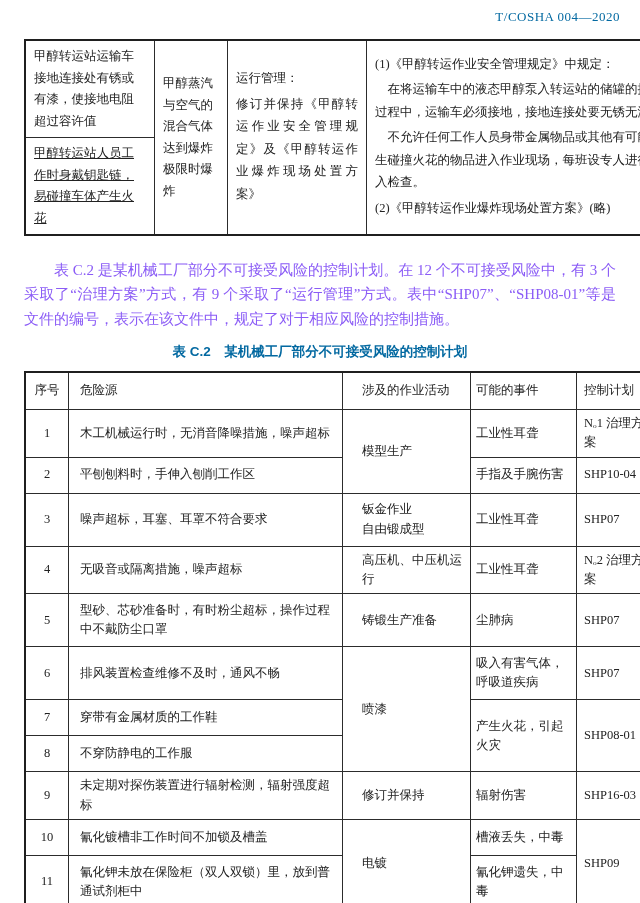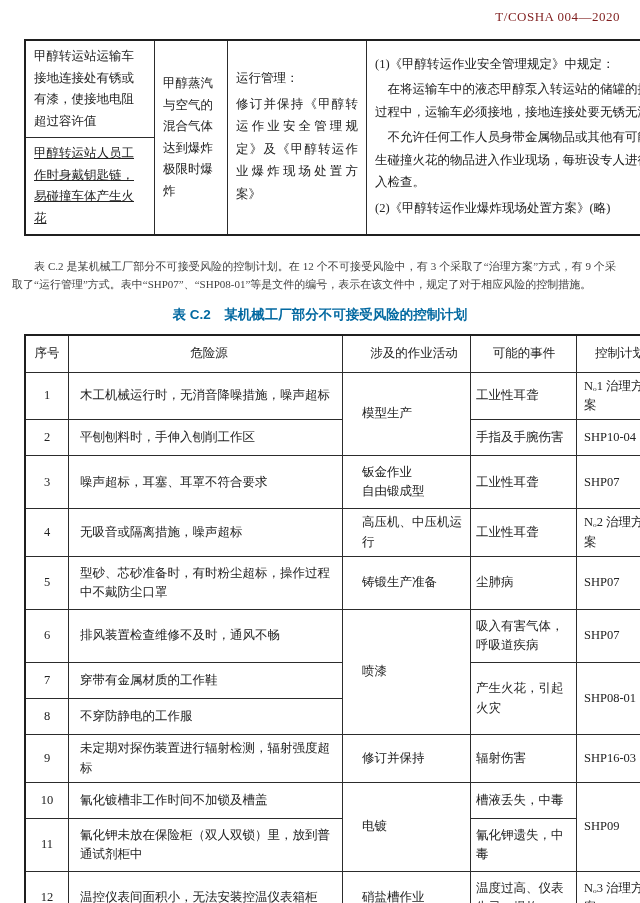--- a/index.html
+++ b/index.html
@@ -3,51 +3,51 @@
 <meta charset="utf-8">
 <style>
   html,body { margin:0; padding:0; }
   body {
     width:640px; min-height:903px; background:#ffffff;
     font-family:"Liberation Serif","DejaVu Serif","DejaVu Sans",serif;
     color:#222222;
   }
   .doc-code {
     text-align:right; padding:9px 20px 0 4px;
-    font-size:13px; letter-spacing:0.5px; color:#7f1d1d;
+    font-size:13px; letter-spacing:0.5px; color:#0369a1;
   }
   table { border-collapse:collapse; table-layout:fixed; }
   .tbl { margin:14px 0 0 24px; width:600px; border:2px solid #1f1f1f; }
   .tbl td, .tbl th { border:1px solid #2c2c2c; font-size:12.5px; font-weight:normal; vertical-align:middle; }
 
   
   .tt td { padding:5px 8px; line-height:1.72; }
   .tt .c1 { width:112px; }
   .tt .c2 { width:56px;  }
   .tt .c3 { width:122px; text-align:justify; }
   .tt .c4 { width:298px; }
   .tt .r1 td { height:84px; }
   .tt .r2 td { height:78px;text-decoration:underline; }
   .tt .c3 .p, .tt .c4 .p { margin:0 0 3px 0; line-height:1.8; }
   .tt .c4 .ind { text-indent:1em; }
 
   
   .intro {
-    margin:22px 24px 0 12px; font-size:11px; line-height:1.62;
-    text-align:justify; text-indent:2em; color:#404040;
+    margin:22px 24px 0 24px; font-size:15px; line-height:1.62;
+    text-align:justify; text-indent:2em; color:#8b5cf6;
   }
   .tbl-title {
     margin-top:12px; text-align:center;
     font-family:"Liberation Sans","DejaVu Sans",sans-serif;
     font-weight:bold; font-size:13.5px; color:#0369a1;
   }
 
   
   .c2 { margin-top:10px;border-radius:15px; }
-  .c2 th { height:28px; text-align:center; padding:2px 4px; }
+  .c2 th { height:28px; text-align:left; padding:2px 4px; }
   .c2 td { padding:4px 8px; height:27px; line-height:1.55; }
   .c2 .no  { width:38px; text-align:center; padding:4px 2px; }
   .c2 .hz  { width:258px; padding-left:11px; }
   .c2 .ac  { width:104px; padding-left:19px; white-space:pre-line;margin-left:44px; }
   .c2 .ev  { width:96px;  padding-left:5px; }
   .c2 .ct  { width:72px;  padding-left:7px; }
   .c2 .tall td { height:44px; }
 </style>
 </head>
 <body>

